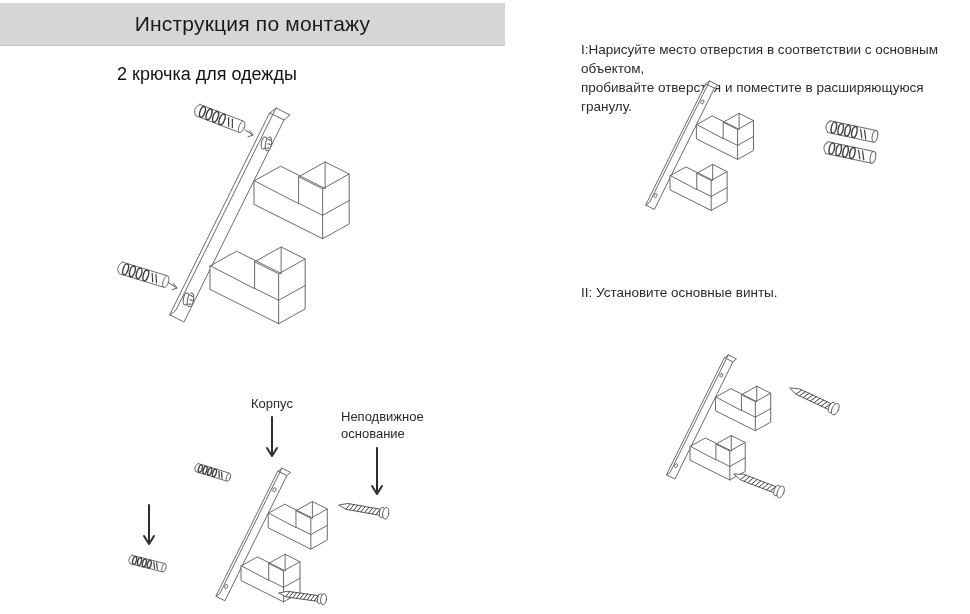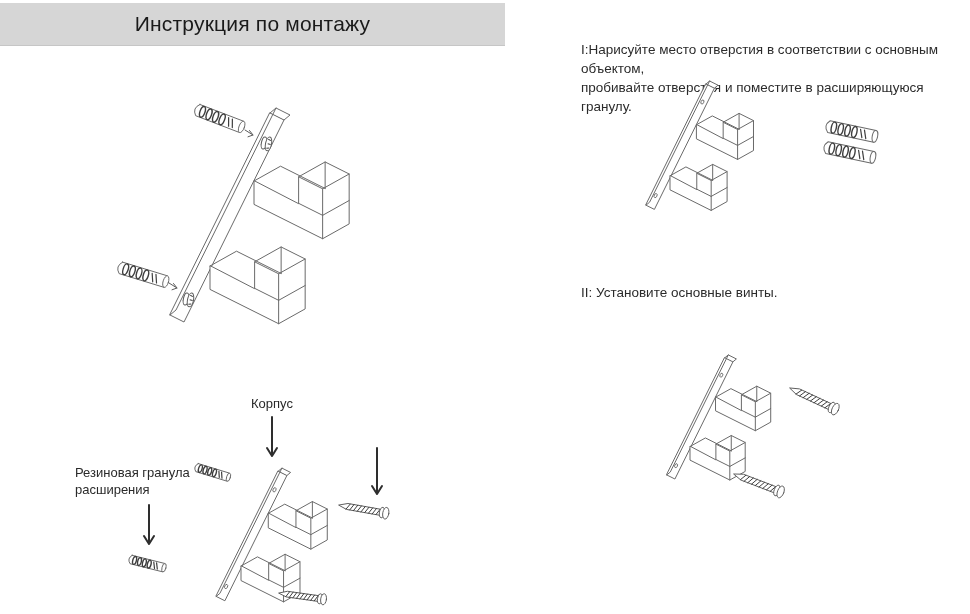--- a/index.html
+++ b/index.html
@@ -76,20 +76,21 @@
         <ellipse cx="46" cy="0" rx="2.8" ry="5.6" fill="#ffffff" vector-effect="non-scaling-stroke"></ellipse>
         <ellipse cx="50" cy="0" rx="3.2" ry="6.2" fill="#ffffff" vector-effect="non-scaling-stroke"></ellipse>
       </g>
     </defs>
   </svg>
 
   <div class="header-bar">
     <span class="header-title">Инструкция по монтажу</span>
   </div>
 
+  <div class="subtitle">2 крючка для одежды</div>
 
   <div class="step-text" id="step1-text">
     <div>I:Нарисуйте место отверстия в соответствии с основным объектом,</div>
     <div>пробивайте отверстия и поместите в расширяющуюся гранулу.</div>
   </div>
   <div class="step-text" id="step2-text">II: Установите основные винты.</div>
 
   <svg class="diagram" style="left:100px;top:95px;" width="300" height="240" viewBox="0 0 300 240">
     <use href="#assembly" transform="translate(10,8)"></use>
     <use href="#screwhead" transform="translate(164,48) rotate(12)"></use>
@@ -117,16 +118,16 @@
       <use href="#assembly" transform="translate(110,72) scale(0.62)"></use>
       <use href="#dowel" transform="translate(126,74) rotate(17) scale(0.7)"></use>
       <use href="#dowel" transform="translate(60,166) rotate(14) scale(0.72)"></use>
       <use href="#screw" transform="translate(270,112) rotate(10) scale(0.95)"></use>
       <use href="#screw" transform="translate(210,200) rotate(8) scale(0.9)"></use>
       <path class="larrow" d="M203,24 L203,62 M198,55 L203,63 L208,55"></path>
       <path class="larrow" d="M308,55 L308,100 M303,93 L308,101 L313,93"></path>
       <path class="larrow" d="M80,112 L80,150 M75,143 L80,151 L85,143"></path>
     </svg>
     <div class="part-label" style="left:182px;top:3px;">Корпус</div>
-    <div class="part-label" style="left:6px;top:72px;width:130px;">Резиновая гранула расширения</div>
+    <div class="part-label" style="left:272px;top:16px;width:112px;">Неподвижное основание</div>
   </div>
 
 </div>
 
 </body></html>

